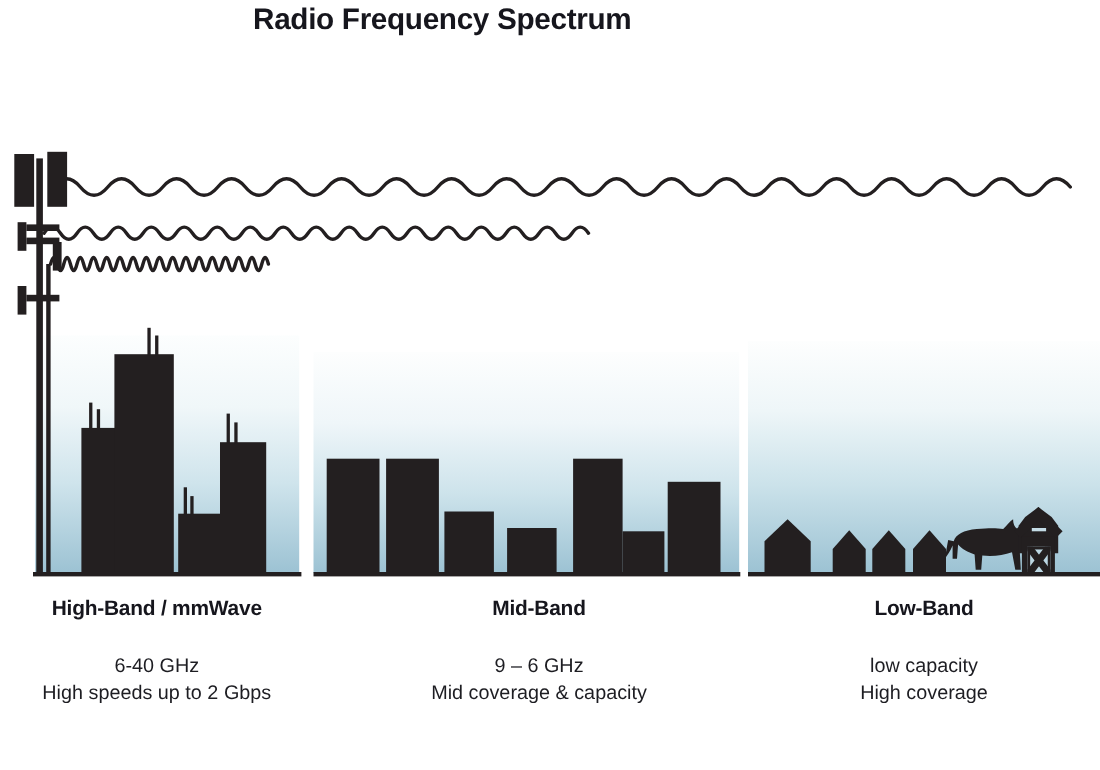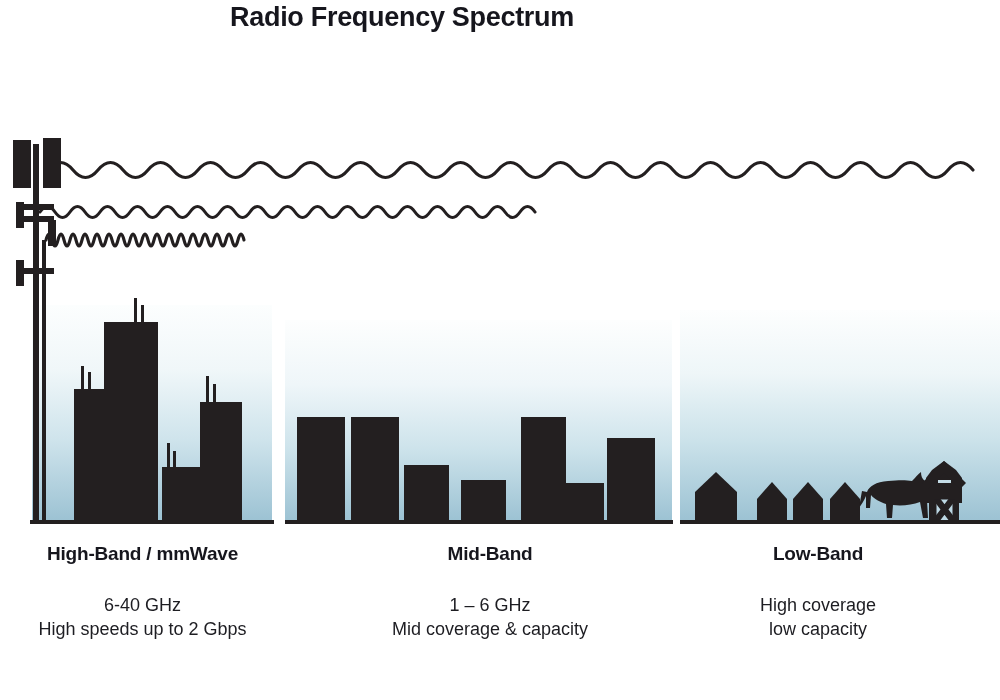--- a/index.html
+++ b/index.html
@@ -48,21 +48,21 @@
     width: 1000px;
     height: 157px;
   }
   .caption-col {
     position: absolute;
     top: 0;
     text-align: center;
   }
   .caption-col.c0 { left: 0px;   width: 285px; }
   .caption-col.c1 { left: 345px; width: 290px; }
-  .caption-col.c2 { left: 658px; width: 320px; }
+  .caption-col.c2 { left: 680px; width: 320px; }
   .caption-title {
     font-family: "Liberation Sans", sans-serif;
     font-weight: bold;
     font-size: 19px;
     color: #16161d;
     margin: 0 0 28px 0;
     letter-spacing: -0.2px;
   }
   .caption-line {
     font-family: "Liberation Sans", sans-serif;
@@ -258,24 +258,24 @@
   <div class="caption-row">
 
     <div class="caption-col c0">
       <div class="caption-title">High-Band / mmWave</div>
       <div class="caption-line">6-40 GHz</div>
       <div class="caption-line">High speeds up to 2 Gbps</div>
     </div>
 
     <div class="caption-col c1">
       <div class="caption-title">Mid-Band</div>
-      <div class="caption-line">1 – 6 GHz</div>
+      <div class="caption-line">9 – 6 GHz</div>
       <div class="caption-line">Mid coverage &amp; capacity</div>
     </div>
 
     <div class="caption-col c2">
       <div class="caption-title">Low-Band</div>
+      <div class="caption-line">low capacity</div>
       <div class="caption-line">High coverage</div>
-      <div class="caption-line">low capacity</div>
     </div>
 
   </div>
 </div>
 
 </body></html>

